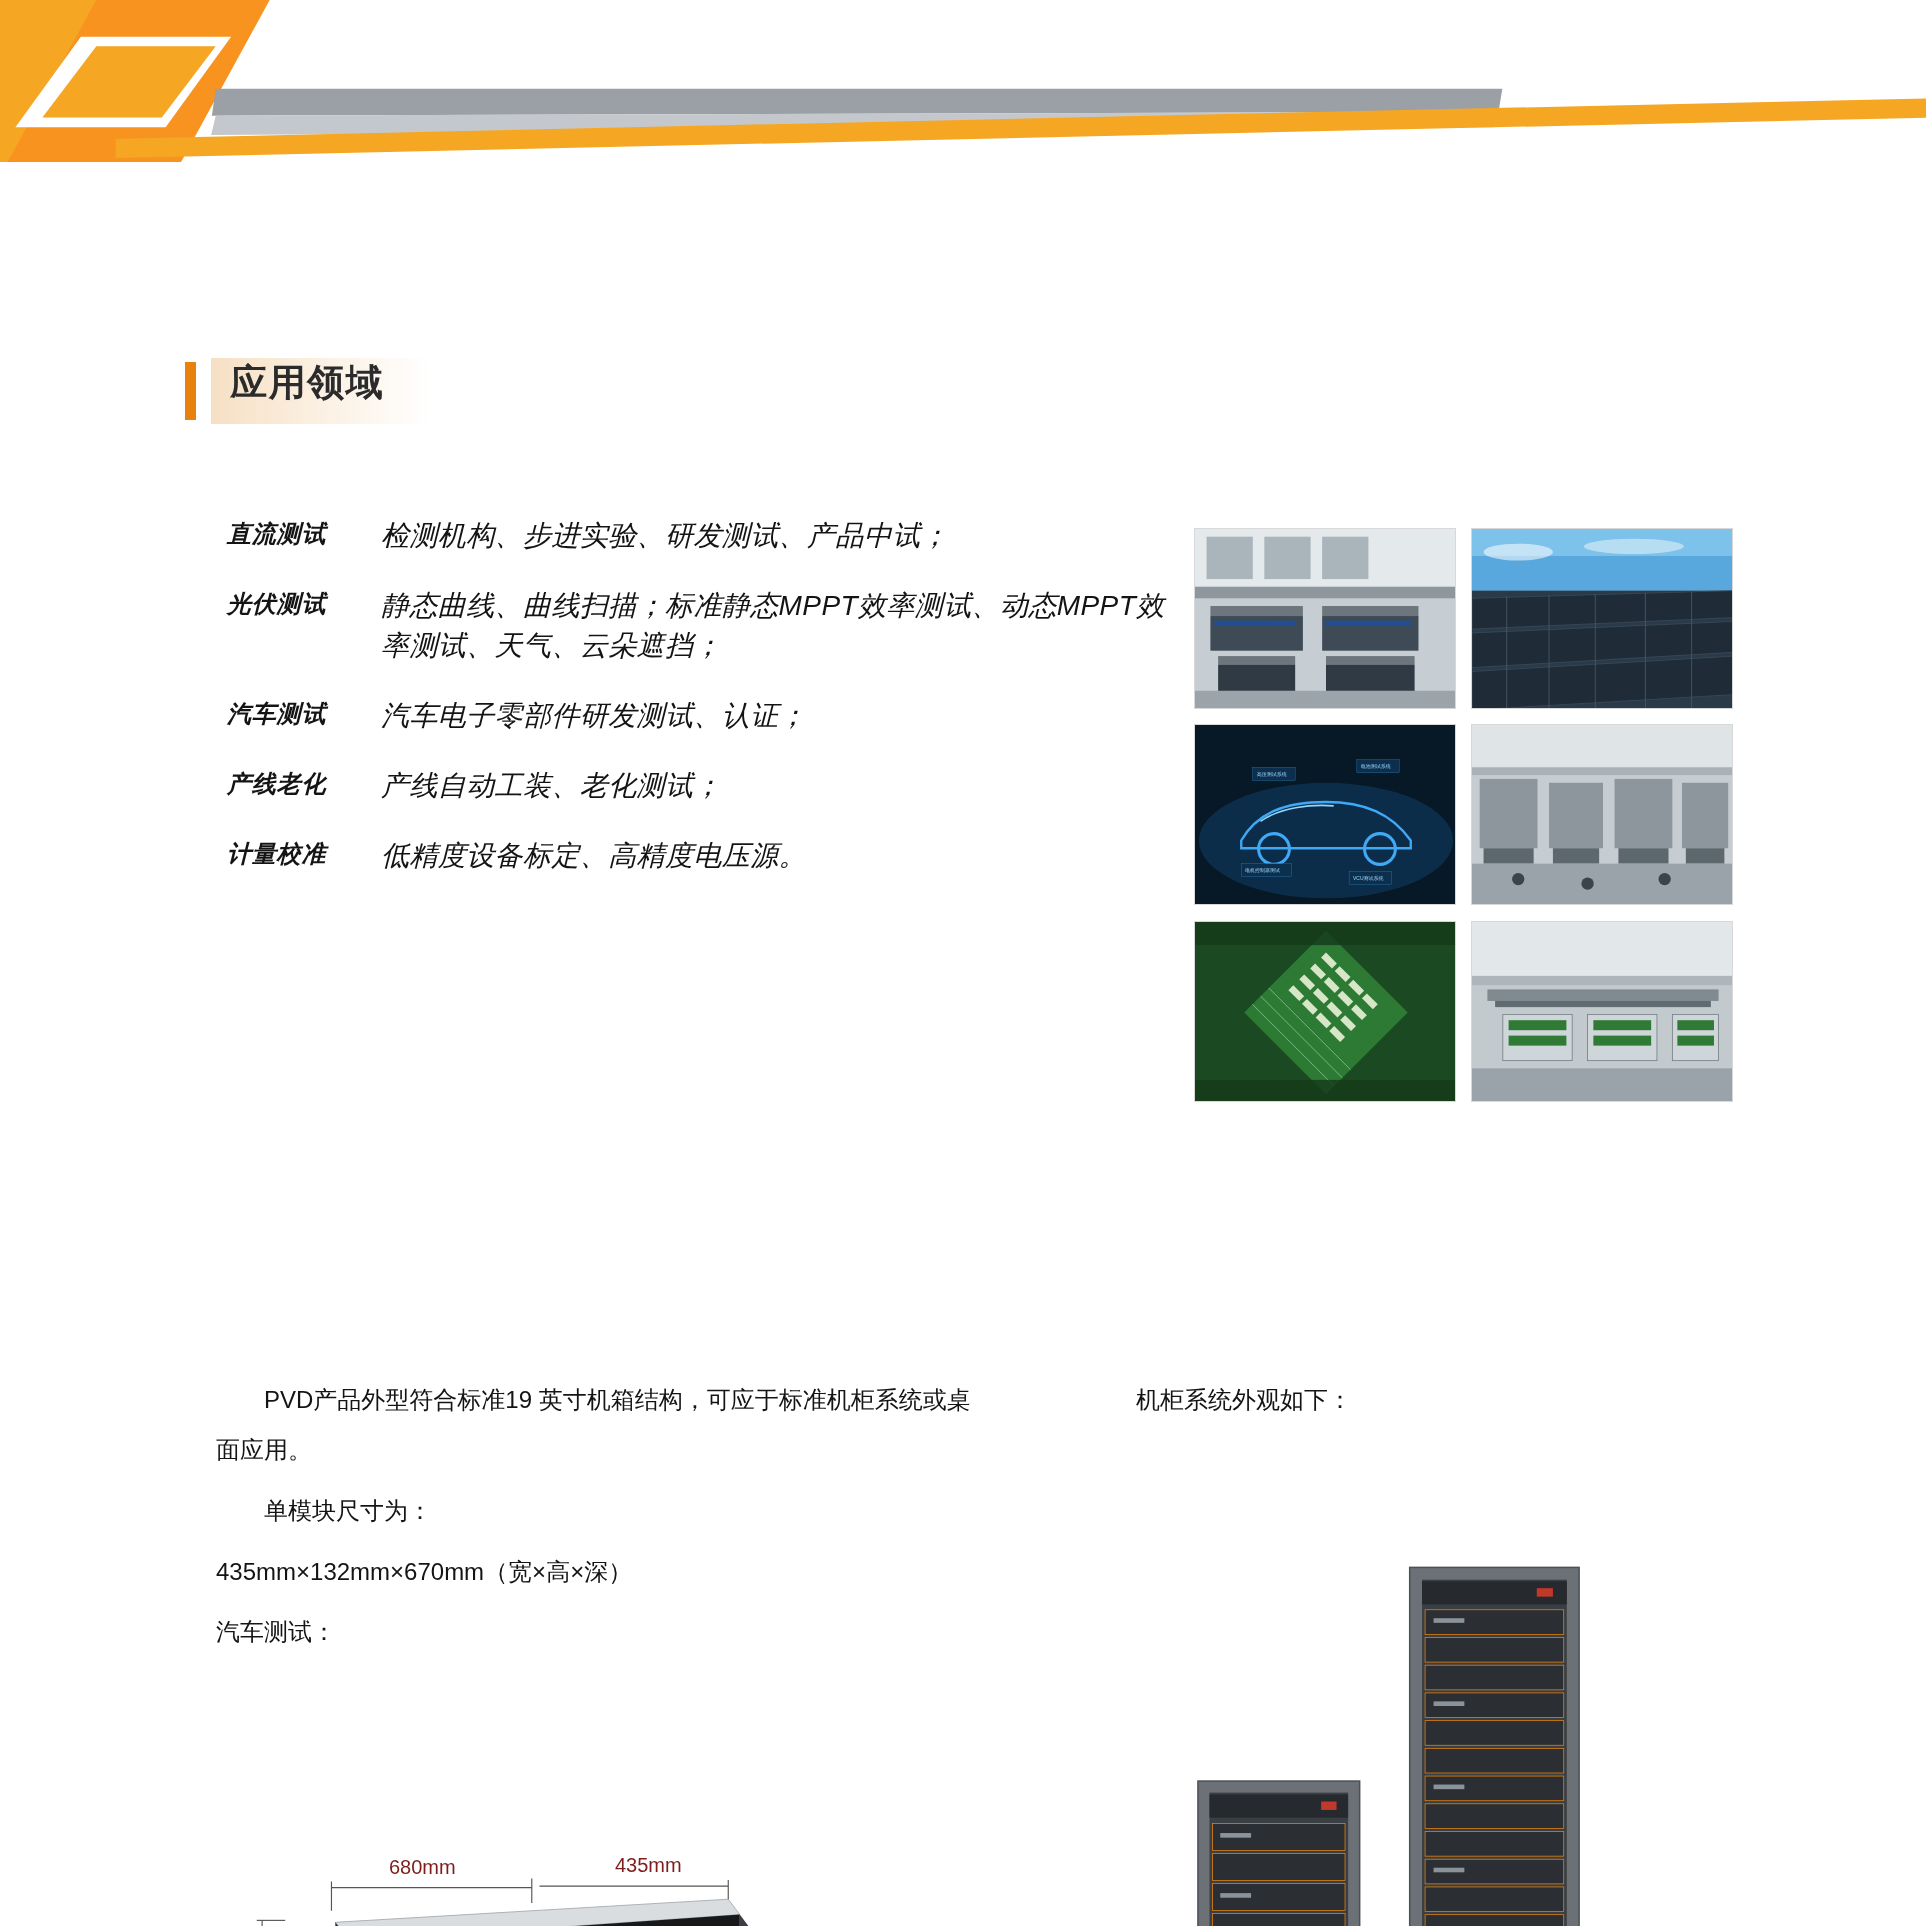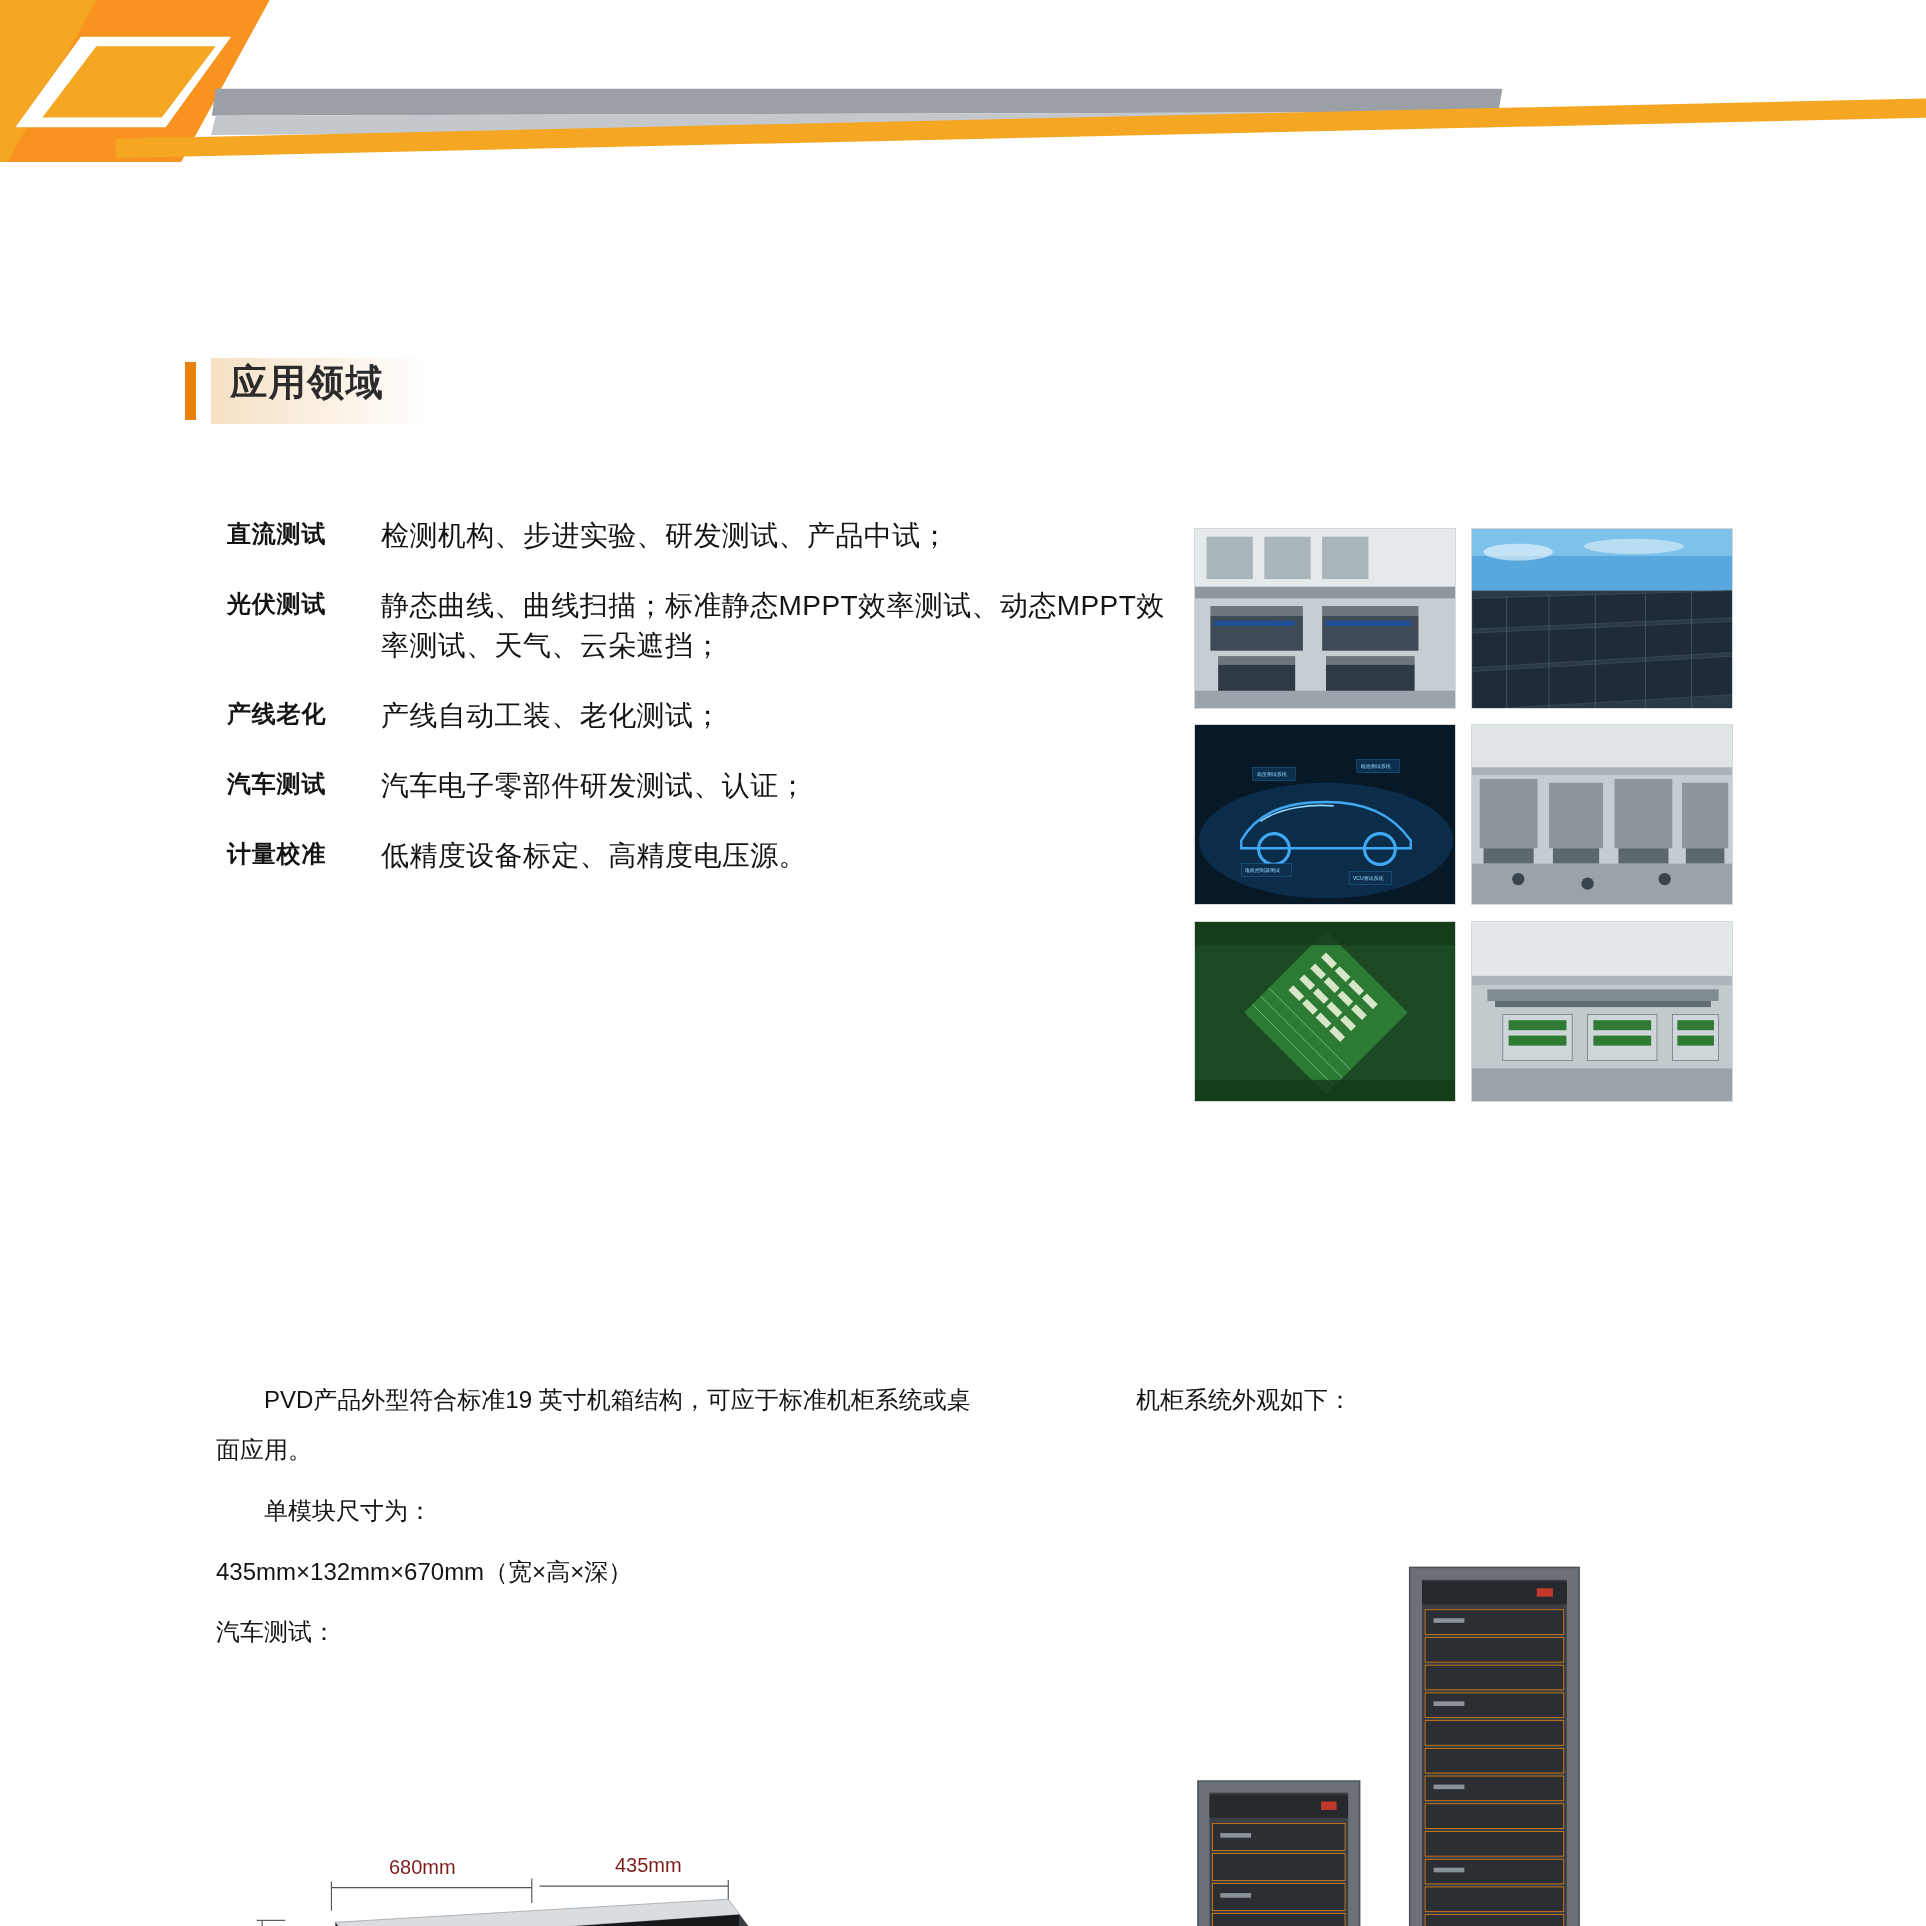--- a/index.html
+++ b/index.html
@@ -59,20 +59,21 @@
   
   .app-list {
     position: absolute;
     left: 227px;
     top: 516px;
     width: 955px;
   }
   .app-row {
     display: flex;
     margin-bottom: 30px;
+    font-style: italic;
   }
   .app-label {
     width: 154px;
     flex: 0 0 154px;
     font-size: 24px;
     font-weight: bold;
     color: #141414;
     letter-spacing: 0.8px;
     line-height: 35px;
   }
@@ -203,26 +204,26 @@
   <div class="app-list">
     <div class="app-row">
       <div class="app-label">直流测试</div>
       <div class="app-value">检测机构、步进实验、研发测试、产品中试；</div>
     </div>
     <div class="app-row">
       <div class="app-label">光伏测试</div>
       <div class="app-value">静态曲线、曲线扫描；标准静态MPPT效率测试、动态MPPT效率测试、天气、云朵遮挡；</div>
     </div>
     <div class="app-row">
+      <div class="app-label">汽车测试</div>
+      <div class="app-value">汽车电子零部件研发测试、认证；</div>
+    </div>
+    <div class="app-row">
       <div class="app-label">产线老化</div>
       <div class="app-value">产线自动工装、老化测试；</div>
-    </div>
-    <div class="app-row">
-      <div class="app-label">汽车测试</div>
-      <div class="app-value">汽车电子零部件研发测试、认证；</div>
     </div>
     <div class="app-row">
       <div class="app-label">计量校准</div>
       <div class="app-value">低精度设备标定、高精度电压源。</div>
     </div>
   </div>
 
   <div class="photo-grid">
 
     <div class="photo ph-lab">

